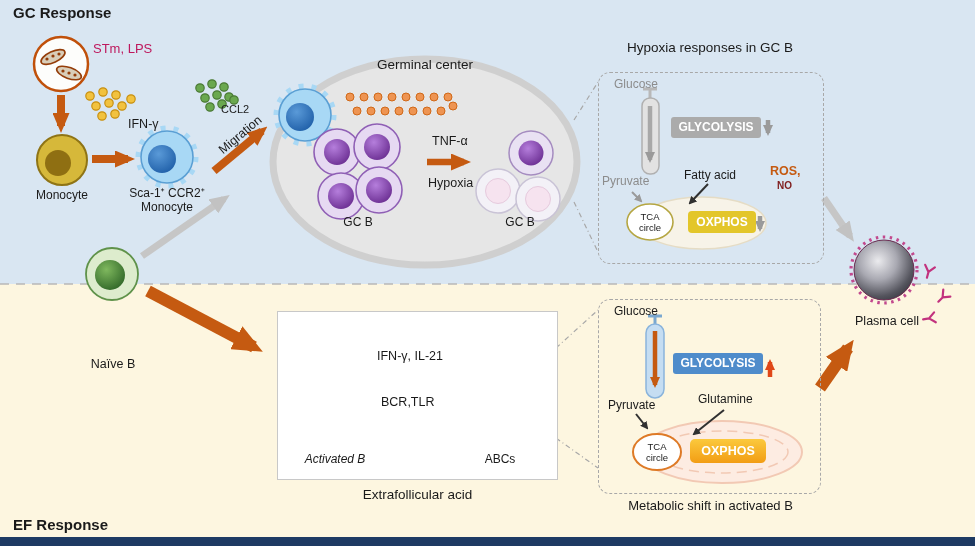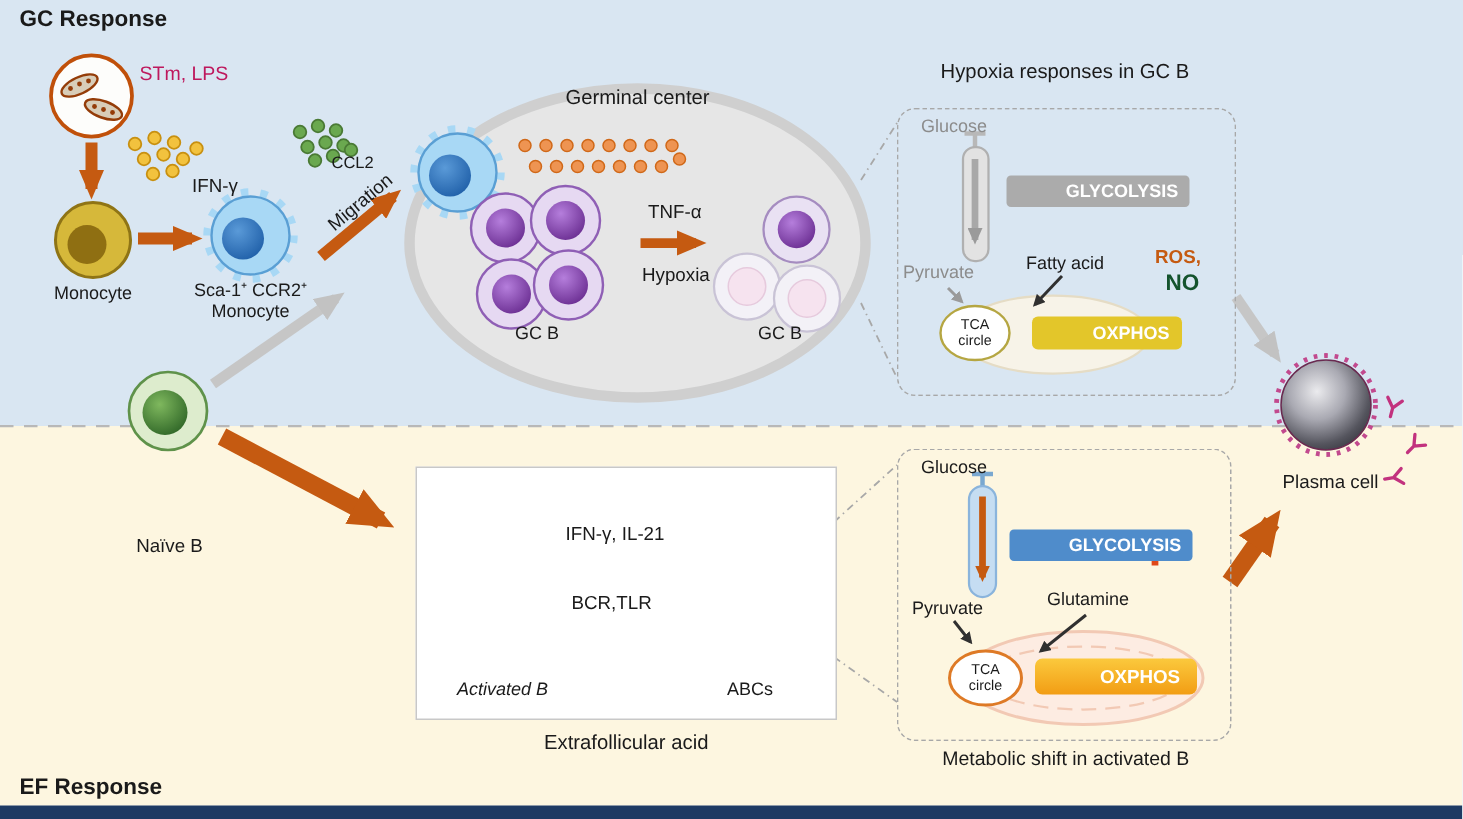--- a/index.html
+++ b/index.html
@@ -4,21 +4,21 @@
 <style>
   html,body{margin:0;padding:0;}
   #canvas{
     position:relative; width:975px; height:546px; overflow:hidden;
     font-family:"Liberation Sans",sans-serif; background:#fff;
   }
   .bg{position:absolute;}
   .lbl{position:absolute; color:#1a1a1a; white-space:nowrap; line-height:1.15;}
   .center{text-align:center; white-space:normal;}
   .panel{position:absolute; border:1.6px dashed #a8a8a8; border-radius:12px;}
-  .box{position:absolute; color:#fff; font-weight:bold; text-align:center;padding-left:32px;}
+  .box{position:absolute; color:#fff; font-weight:bold; text-align:center;}
   svg{position:absolute; left:0; top:0;}
 </style>
 </head>
 <body>
 
 <div id="canvas">
 
   <div class="bg" style="left:0;top:0;width:975px;height:284px;background:#d9e6f2;"></div>
   <div class="bg" style="left:0;top:284px;width:975px;height:253px;background:#fdf6e0;"></div>
   <div class="bg" style="left:0;top:537px;width:975px;height:9px;background:#1e3a63;"></div>
@@ -307,21 +307,21 @@
   <div class="lbl" style="left:432px;top:134px;font-size:12.5px;">TNF-α</div>
   <div class="lbl" style="left:428px;top:176px;font-size:12.5px;">Hypoxia</div>
   <div class="lbl center" style="left:333px;top:216px;width:50px;font-size:12px;">GC B</div>
   <div class="lbl center" style="left:495px;top:216px;width:50px;font-size:12px;">GC B</div>
 
   <div class="lbl center" style="left:600px;top:40px;width:220px;font-size:13.5px;">Hypoxia responses in GC B</div>
   <div class="lbl" style="left:614px;top:78px;font-size:12px;color:#8c8c8c;">Glucose</div>
   <div class="lbl" style="left:602px;top:175px;font-size:12px;color:#8c8c8c;">Pyruvate</div>
   <div class="lbl" style="left:684px;top:169px;font-size:12px;">Fatty acid</div>
   <div class="lbl" style="left:770px;top:164px;font-size:12.5px;font-weight:bold;color:#c55a11;">ROS,</div>
-  <div class="lbl" style="left:777px;top:180px;font-size:15px;font-weight:bold;color:#14532d;">NO</div>
+  <div class="lbl" style="left:777px;top:180px;font-size:10px;font-weight:bold;color:#7f1d1d;">NO</div>
   <div class="lbl center" style="left:628px;top:212px;width:44px;font-size:9.5px;line-height:10.5px;">
     <div>TCA</div>
     <div>circle</div>
   </div>
 
   <div class="lbl center" style="left:852px;top:314px;width:70px;font-size:12.5px;">Plasma cell</div>
   <div class="lbl center" style="left:83px;top:314px;width:60px;font-size:12.5px;margin-top:43px;">Naïve B</div>
 
   <div class="lbl" style="left:377px;top:349px;font-size:12.5px;">IFN-γ, IL-21</div>
   <div class="lbl" style="left:381px;top:395px;font-size:12.5px;">BCR,TLR</div>

